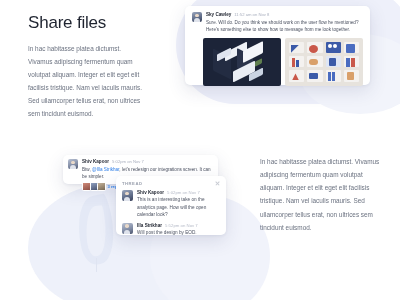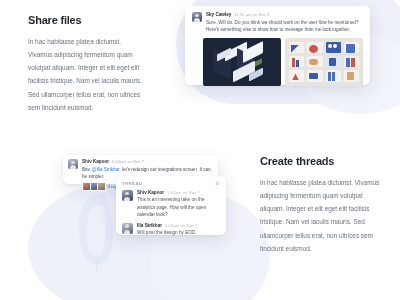--- a/index.html
+++ b/index.html
@@ -38,21 +38,21 @@
     position:absolute;left:86px;top:206px;width:20px;height:50px;
     background:#edf0f9;
     border-radius:60% 10% 55% 35% / 70% 30% 70% 30%;
     transform:rotate(-6deg);
   }
   .stem{position:absolute;left:96px;top:258px;width:1px;height:14px;background:#dfe4f1;}
 
   
   .copy{position:absolute;}
   .copy h2{
-    margin:0 0 9px 0;font-size:11px;line-height:1.1;font-weight:700;
+    margin:0 0 9px 0;font-size:17px;line-height:1.1;font-weight:400;
     color:#1f2430;letter-spacing:-.2px;
   }
   .copy p{
     margin:0;font-size:6.4px;line-height:2.05;color:#6b7280;font-weight:400;
   }
   .copy-share{left:28px;top:14px;width:118px;}
   .copy-threads{left:260px;top:155px;width:120px;}
 
   
   .card{
@@ -275,17 +275,16 @@
             <span class="t-name">Illa Strikhar</span>
             <span class="t-time">5:52pm on Nov 7</span>
           </div>
           <div class="t-text">Will post the design by EOD.</div>
         </div>
       </div>
     </div>
   </div>
 
   <div class="copy copy-threads">
-    <h2>Create threads</h2>
     <p>In hac habitasse platea dictumst. Vivamus adipiscing fermentum quam volutpat aliquam. Integer et elit eget elit facilisis tristique. Nam vel iaculis mauris. Sed ullamcorper tellus erat, non ultrices sem tincidunt euismod.</p>
   </div>
 
 </div>
 
 </body></html>

